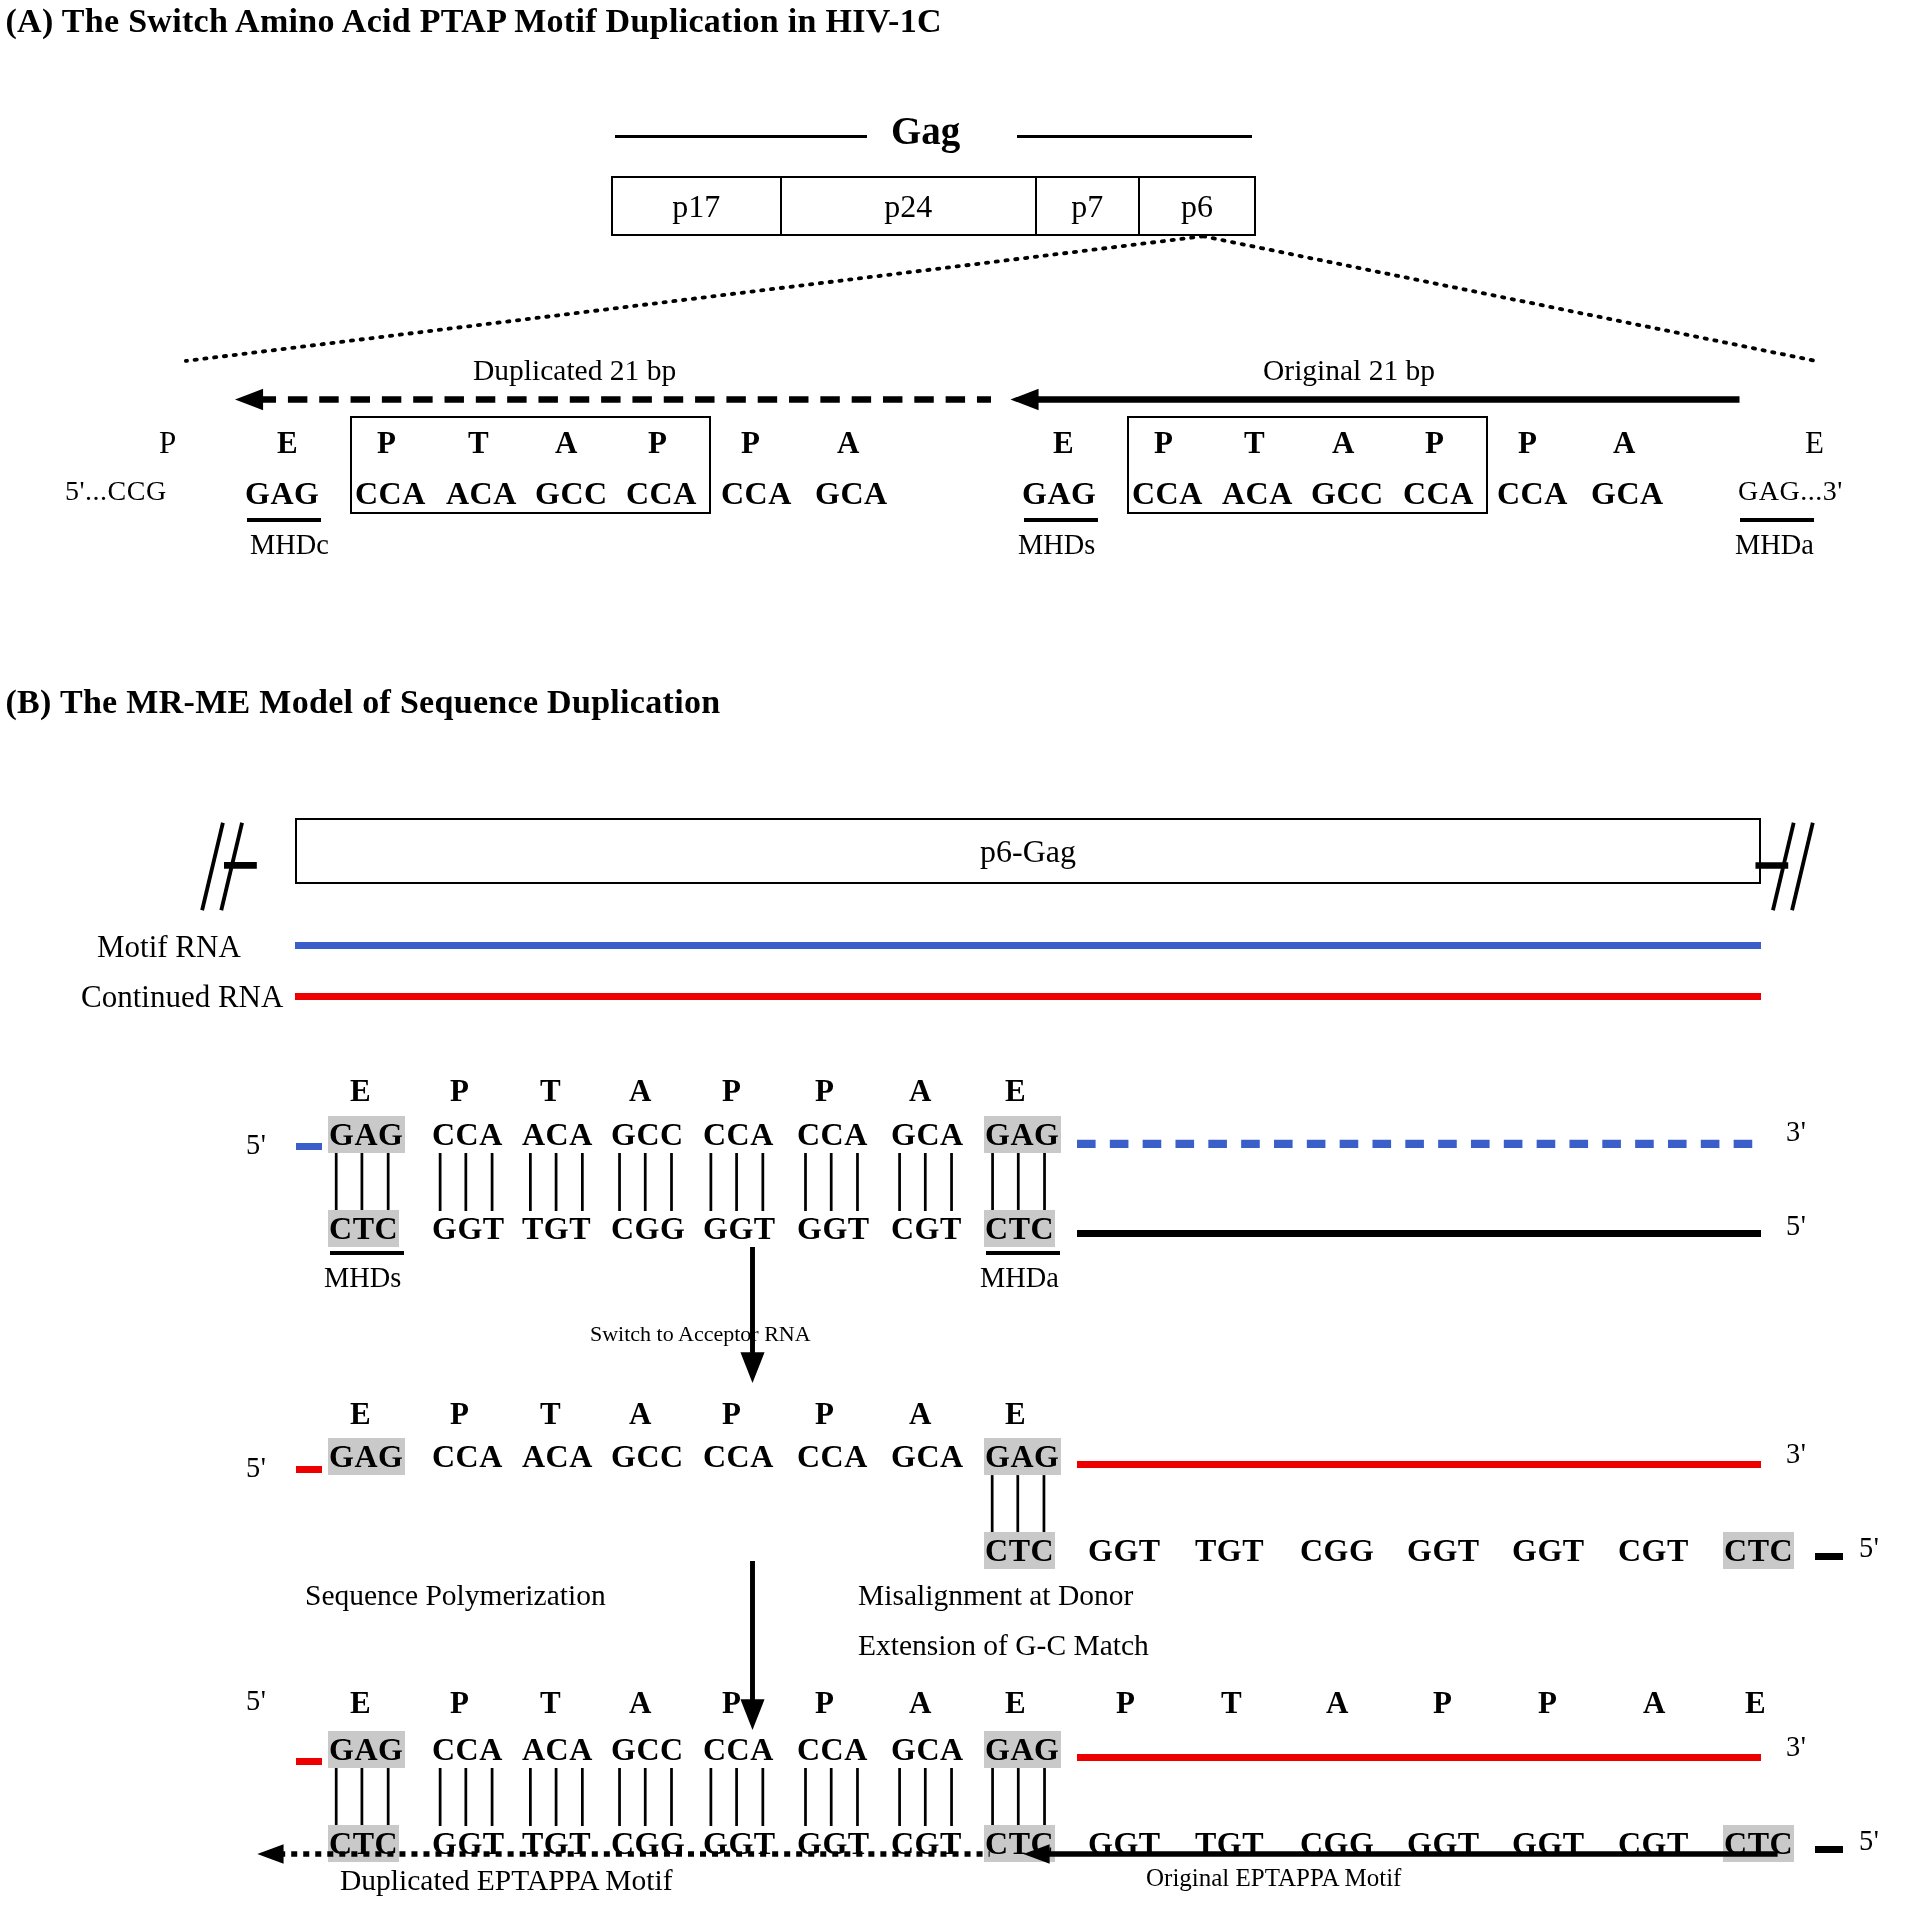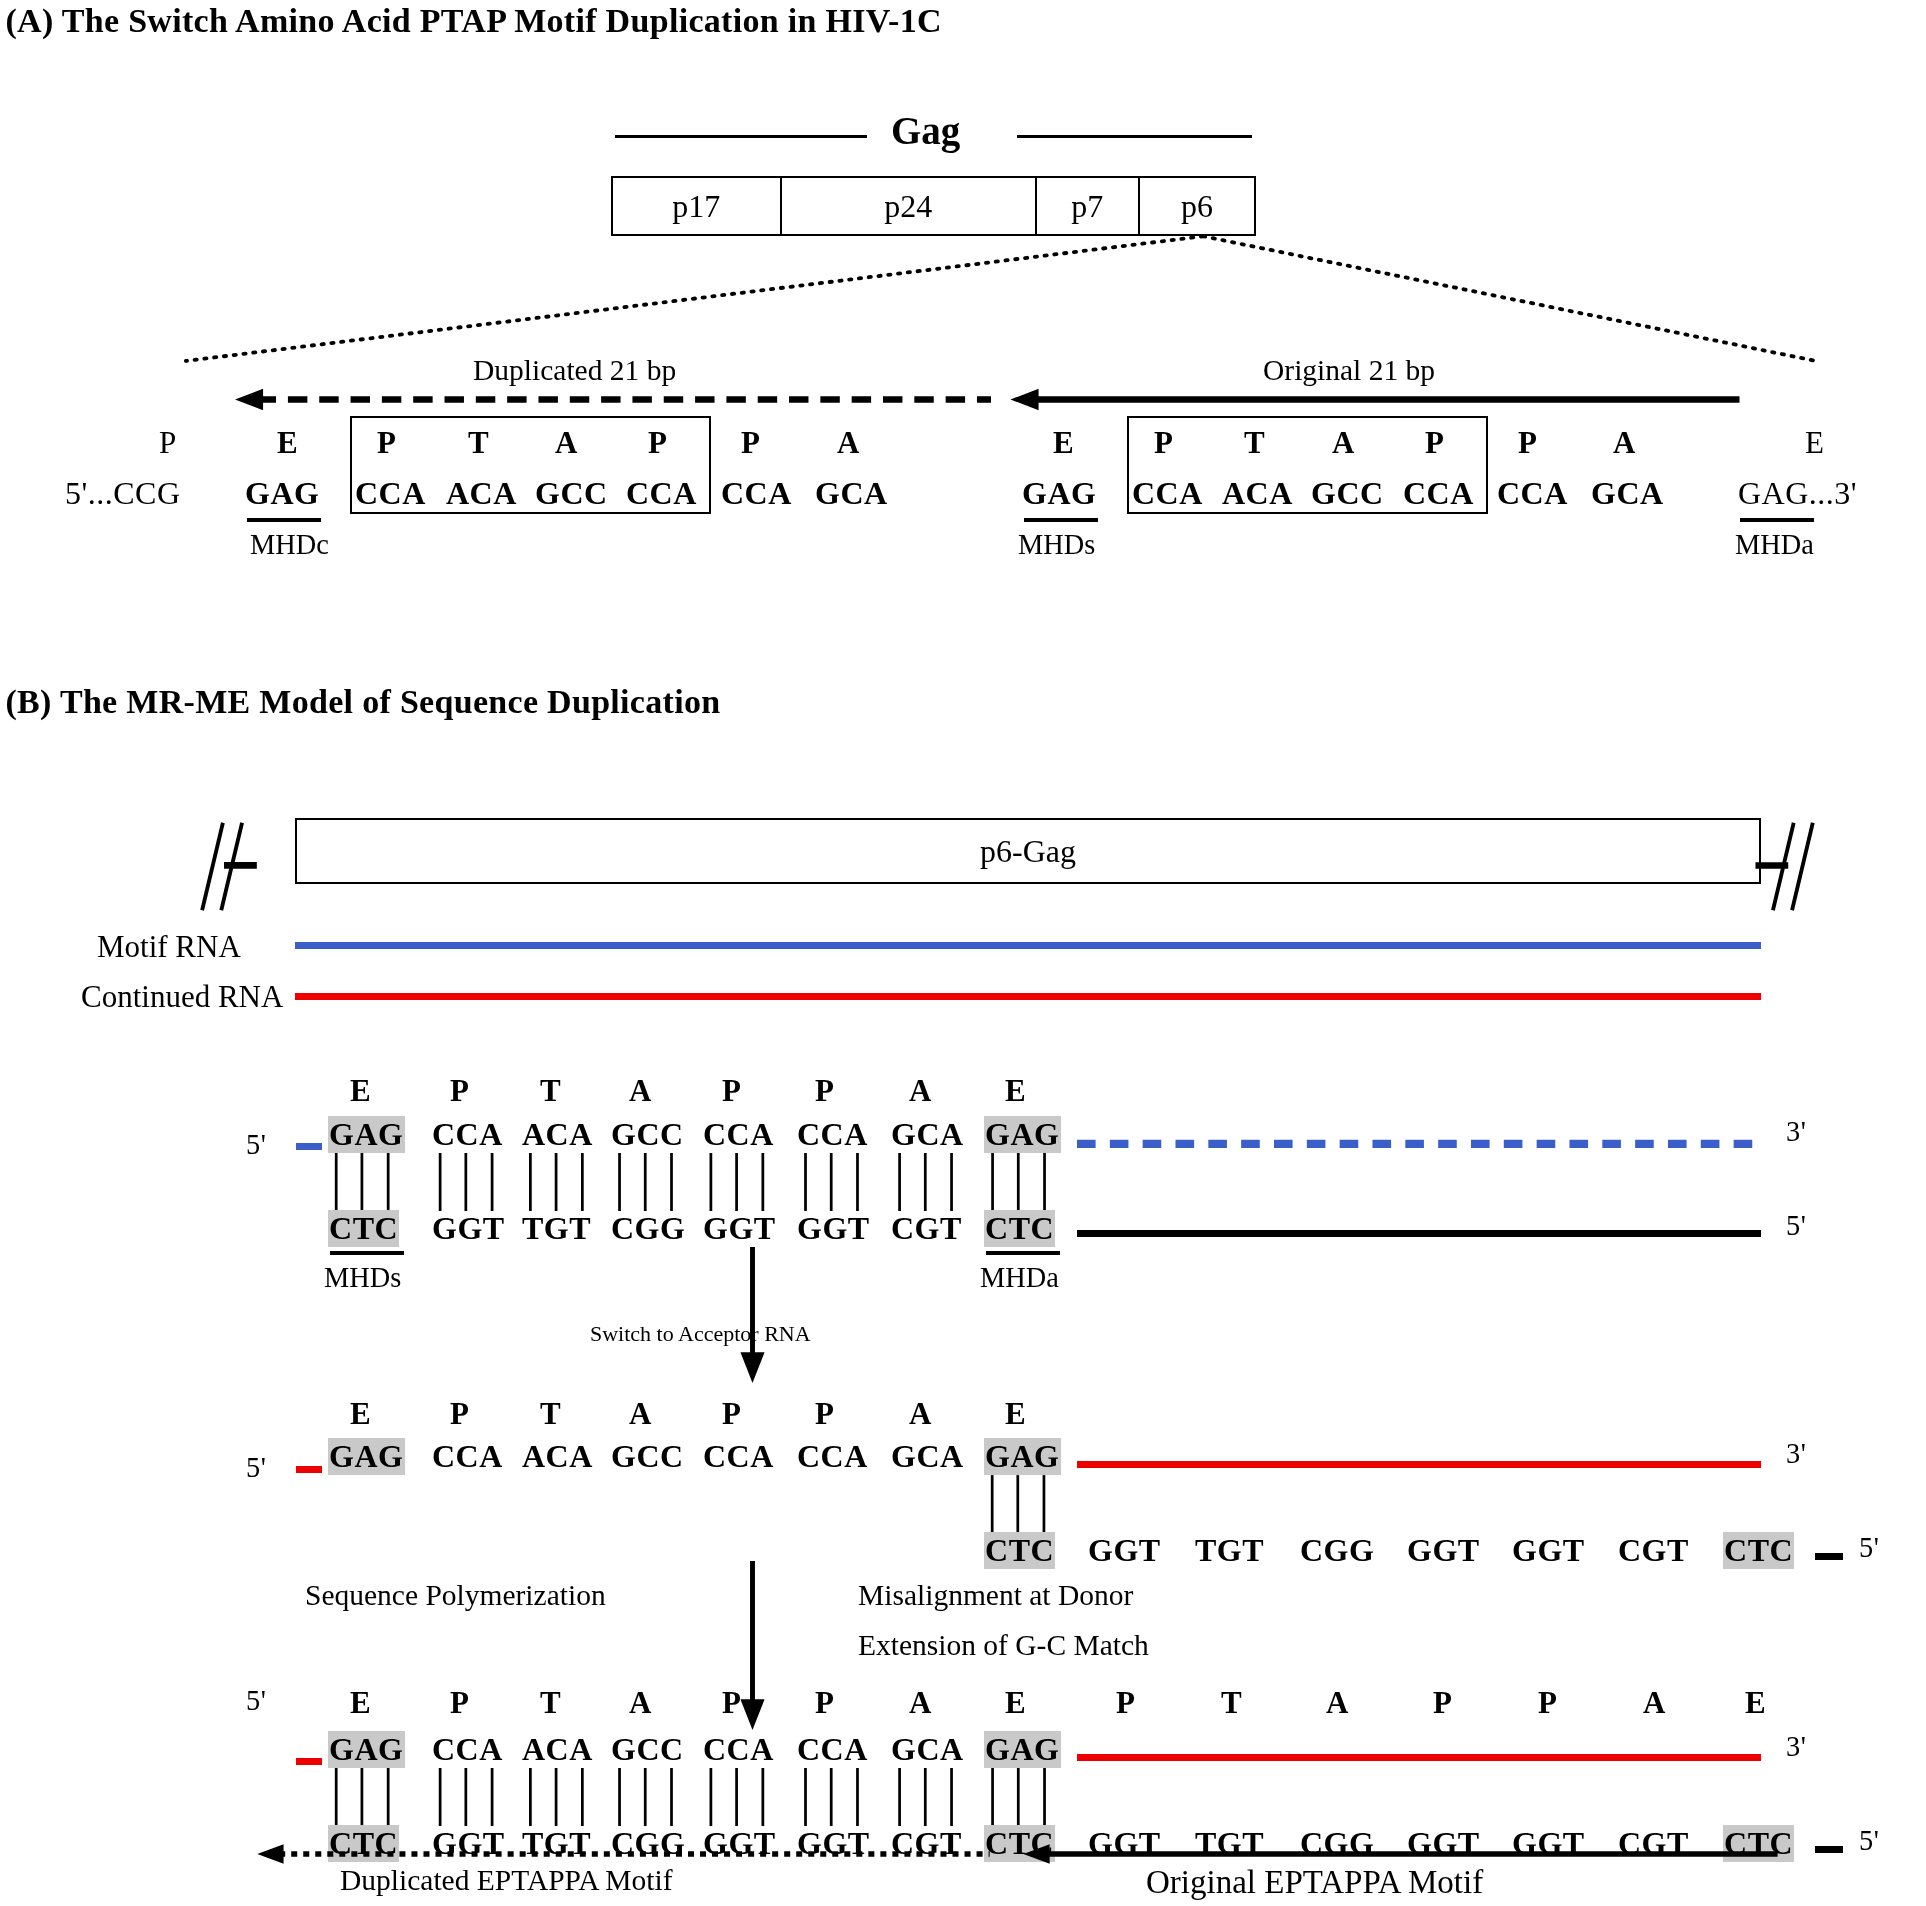--- a/index.html
+++ b/index.html
@@ -6,21 +6,21 @@
   body{
     width:1926px;height:1907px;position:relative;overflow:hidden;
     font-family:"Liberation Serif","DejaVu Serif",serif;
     color:#000;
   }
   .abs{position:absolute;}
   .panel-title{
     font-weight:bold;font-size:34px;letter-spacing:0.3px;white-space:nowrap;
   }
   .codon{font-weight:bold;font-size:32px;letter-spacing:0.5px;white-space:nowrap;}
-  .codon-light{font-weight:normal;font-size:32px;letter-spacing:0.5px;white-space:nowrap;}
+  .codon-light{font-weight:normal;font-size:28px;letter-spacing:0.5px;white-space:nowrap;}
   .aa{font-weight:bold;font-size:31px;white-space:nowrap;}
   .aa-light{font-weight:normal;font-size:31px;white-space:nowrap;}
   .lbl{font-size:28.4px;white-space:nowrap;}
   .hl{background:#c9c9c9;padding:0 1.1px;}
   .hline{background:#000;height:3.3px;}
   .boxline{border:2.7px solid #000;box-sizing:border-box;}
   .gagbox{border:2.7px solid #000;box-sizing:border-box;background:#fff;}
   .gagcell{
     border-right:2.7px solid #000;box-sizing:border-box;height:100%;
     display:flex;align-items:center;justify-content:center;font-size:32px;
@@ -345,14 +345,14 @@
 <svg class="abs" style="left:257px;top:1842px;width:733px;height:24.6px;" viewBox="0 0 1340 45" width="733" height="24.6">
   <line x1="40" y1="22" x2="1340" y2="22" stroke="#000" stroke-width="10" stroke-dasharray="11,11"></line>
   <polygon points="0,22 48,4 48,40" fill="#000"></polygon>
 </svg>
 <div class="abs lbl" style="left:340px;top:1864px;font-size:29.5px;">Duplicated EPTAPPA Motif</div>
 
 <svg class="abs" style="left:1023px;top:1842px;width:755px;height:24.6px;" viewBox="0 0 1380 45" width="755" height="24.6">
   <line x1="40" y1="22" x2="1380" y2="22" stroke="#000" stroke-width="10"></line>
   <polygon points="0,22 48,4 48,40" fill="#000"></polygon>
 </svg>
-<div class="abs lbl" style="left:1146px;top:1864px;font-size:33px;">Original EPTAPPA Motif</div>
+<div class="abs lbl" style="left:1146px;top:1864px;font-size:25px;">Original EPTAPPA Motif</div>
 
 
 </body></html>

